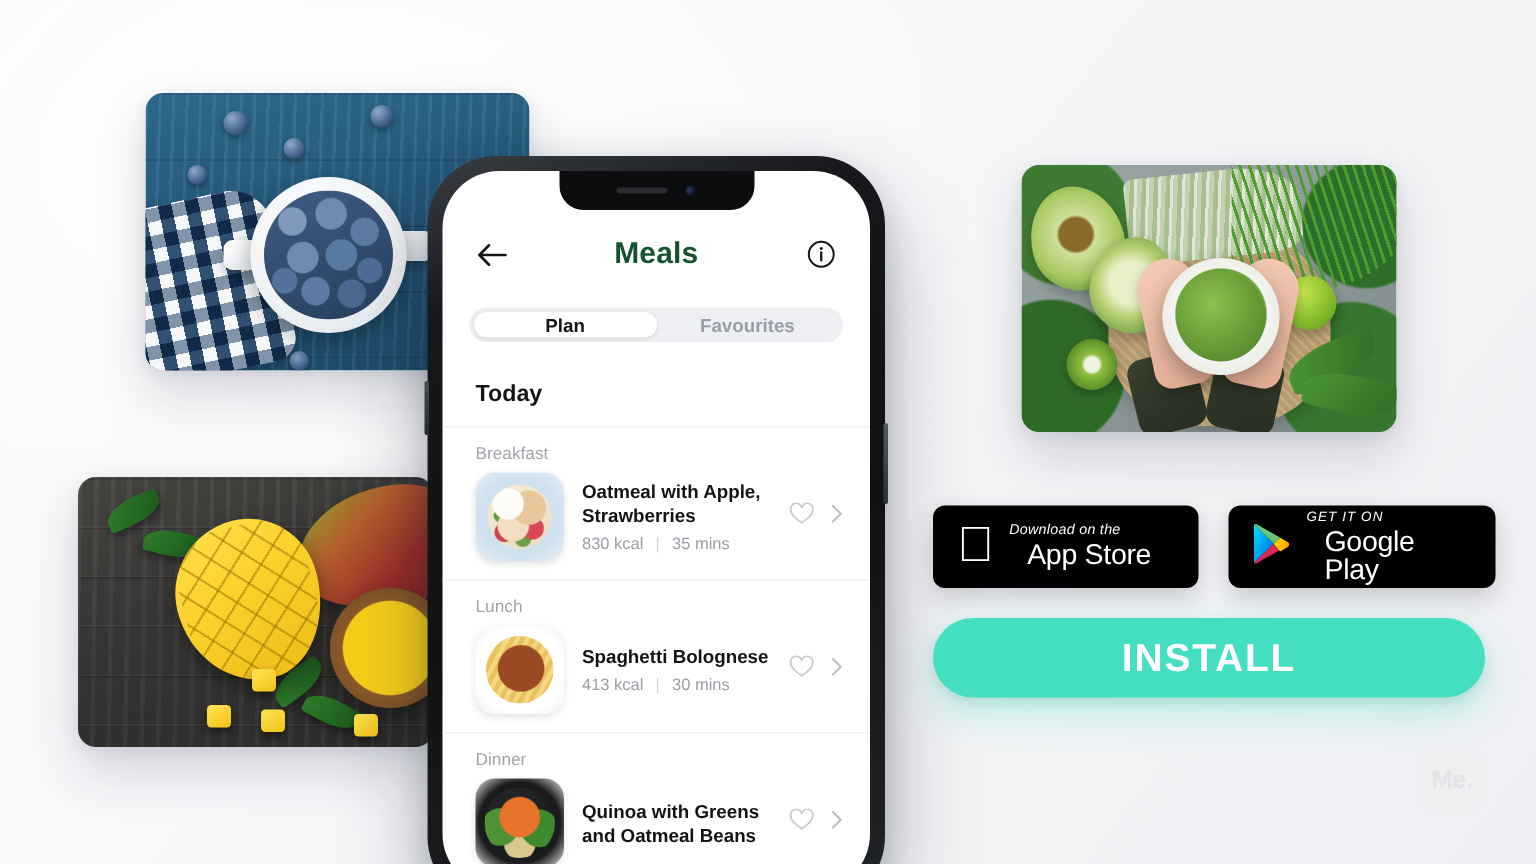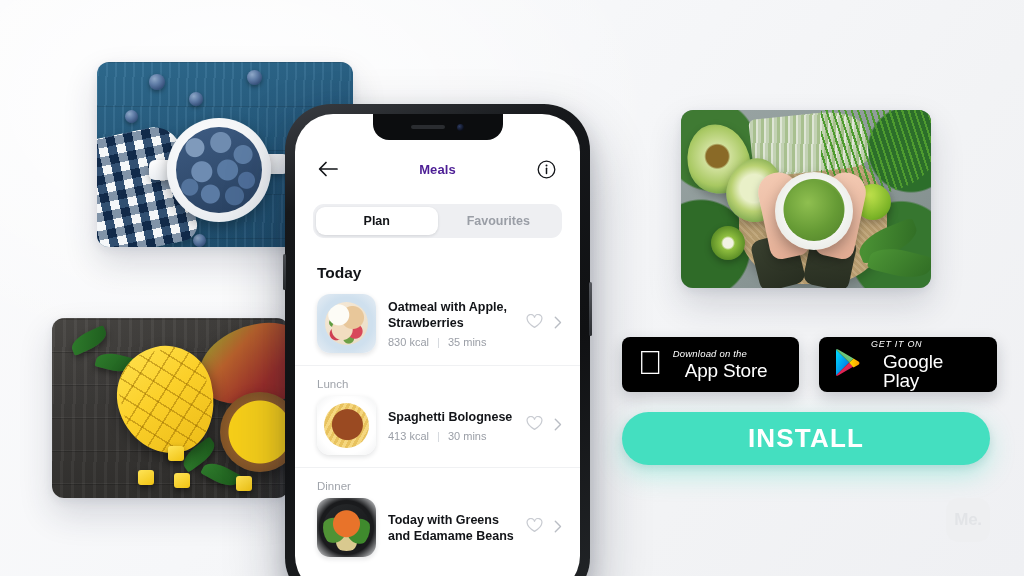--- a/index.html
+++ b/index.html
@@ -190,28 +190,28 @@
   }
   #notch-speaker{ width:34px; height:4px; border-radius:3px; background:#2a2c30; }
   #notch-camera{ width:7px; height:7px; border-radius:50%;
     background:radial-gradient(circle at 35% 35%, #2d3b63, #0a0d18 70%); }
 
   
   .app-header{
     display:flex; align-items:center; justify-content:space-between;
     padding:44px 22px 0 22px;
   }
-  .app-title{ font-size:13px; font-weight:700; color:#4c1d95; letter-spacing:.1px; }
+  .app-title{ font-size:20px; font-weight:700; color:#14532d; letter-spacing:.1px; }
   .icon-btn{ width:22px; height:22px; display:flex; align-items:center; justify-content:center; }
   .back-arrow svg{ display:block; }
   .info-icon svg{ display:block; }
 
   
   .segmented{
-    margin:24px 18px 0 18px; height:34px; border-radius:11px;
+    margin:24px 18px 0 18px; height:23px; border-radius:11px;
     background:#eeeff2; display:flex; padding:3px;
   }
   .seg{
     flex:1; display:flex; align-items:center; justify-content:center;
     font-size:12.5px; border-radius:9px; color:#9a9ea6; font-weight:600;
   }
   .seg.active{ background:#ffffff; color:#121418; font-weight:700;
     box-shadow:0 1px 3px rgba(20,25,35,.12); }
 
   
@@ -386,20 +386,21 @@
     <div class="segmented">
       <div class="seg active">Plan</div>
       <div class="seg">Favourites</div>
     </div>
 
     <div class="day-title">Today</div>
 
     <div class="meal-list">
 
       <div class="meal-group">
+        <div class="meal-group-label first">Breakfast</div>
         <div class="meal-row" style="border-top:none;padding-top:0;">
           <div class="thumb t-oat"></div>
           <div class="meal-info">
             <div class="meal-name">Oatmeal with Apple, Strawberries</div>
             <div class="meal-meta">
               <span>830 kcal</span>
               <span class="sep">|</span>
               <span>35 mins</span>
             </div>
           </div>
@@ -443,21 +444,21 @@
             </span>
           </div>
         </div>
       </div>
 
       <div class="meal-group">
         <div class="meal-group-label first">Dinner</div>
         <div class="meal-row" style="border-top:none;padding-top:0;">
           <div class="thumb t-quin"></div>
           <div class="meal-info">
-            <div class="meal-name">Today with Greens and Edamame Beans</div>
+            <div class="meal-name">Quinoa with Greens and Oatmeal Beans</div>
           </div>
           <div class="meal-actions">
             <span>
               <svg width="17" height="15" viewBox="0 0 17 15" fill="none">
                 <path d="M8.5 13.4S1.2 9.1 1.2 5.1A3.6 3.6 0 0 1 8.5 3.3 3.6 3.6 0 0 1 15.8 5.1c0 4-7.3 8.3-7.3 8.3z" stroke="#c9ccd2" stroke-width="1.25" stroke-linejoin="round"></path>
               </svg>
             </span>
             <span>
               <svg width="8" height="13" viewBox="0 0 8 13" fill="none">
                 <path d="M1.3 1.3L6.5 6.5L1.3 11.7" stroke="#b9bdc4" stroke-width="1.4" stroke-linecap="round" stroke-linejoin="round"></path>

